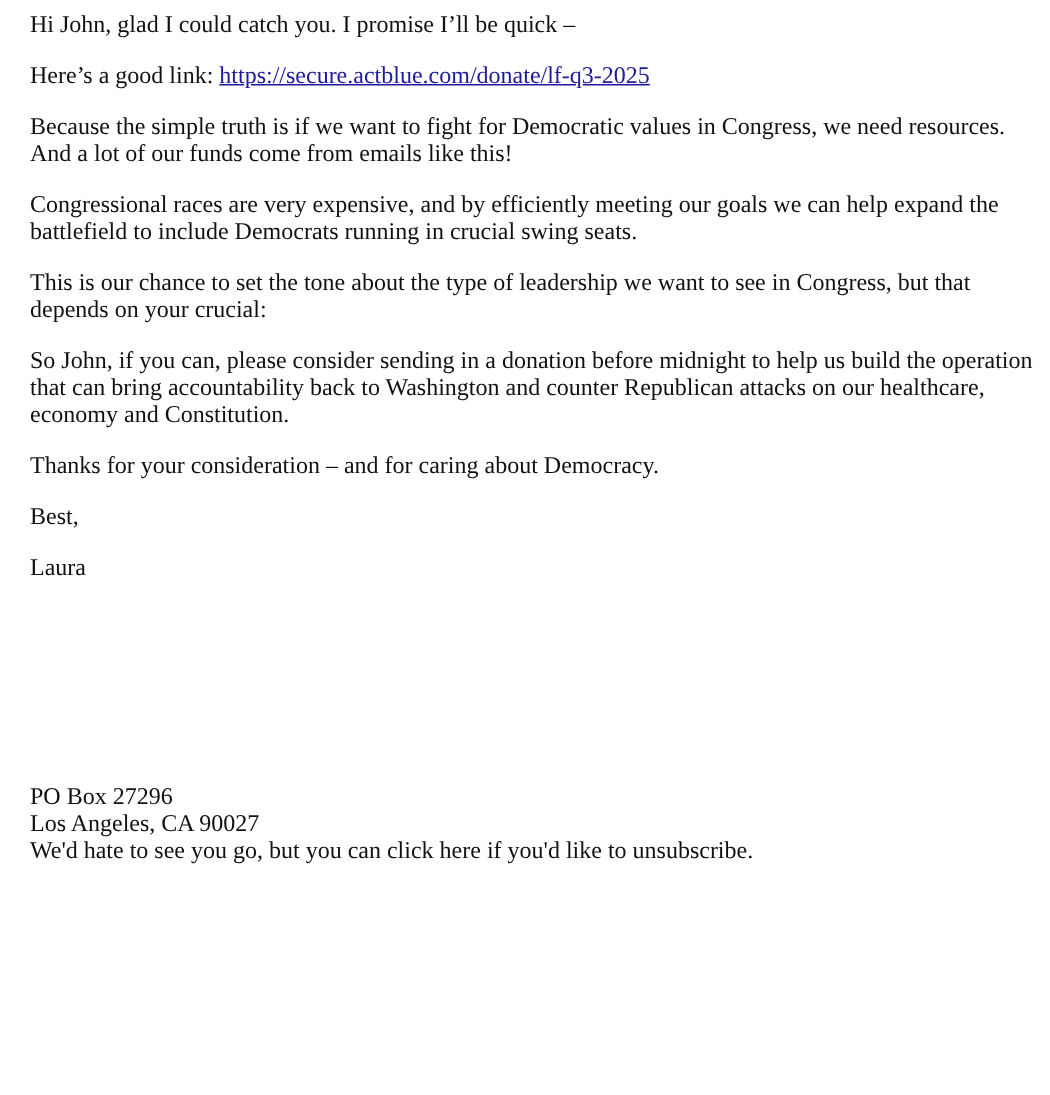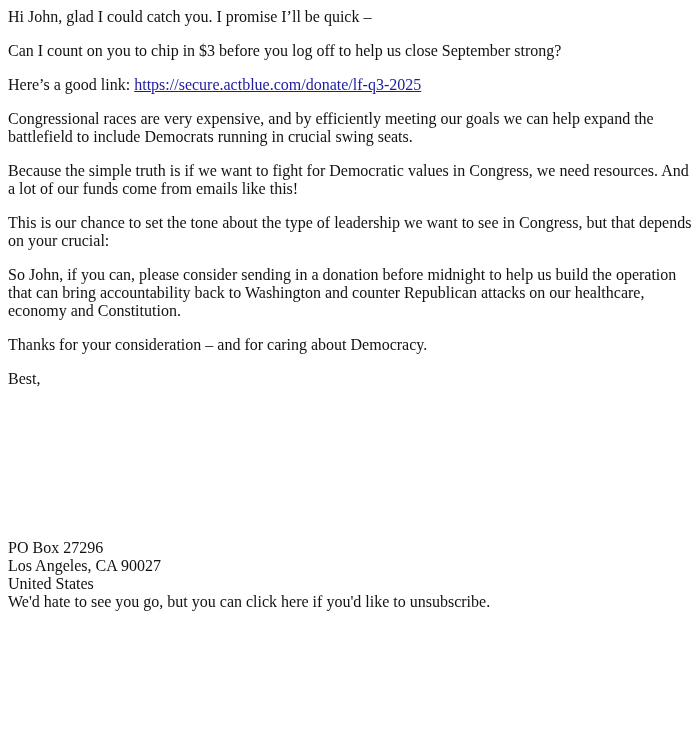--- a/index.html
+++ b/index.html
@@ -11,20 +11,21 @@
       width: 700px;
       height: 730px;
       overflow: hidden;
       font-family: "Liberation Serif", "DejaVu Serif", serif;
       font-size: 16px;
       line-height: 18px;
       color: #111111;
     }
     .email {
       padding: 8px 8px 0 8px;
+      margin-left: 12px;
     }
     .para {
       margin: 0 0 16px 0;
     }
     .link {
       color: #1a0dab;
       color: #1c1a9e;
       font-weight: normal;
       text-decoration: underline;
     }
@@ -37,30 +38,29 @@
     .footer-line {
       margin: 0;
       line-height: 18px;
     }
   </style>
 </head>
 <body>
 
 <div class="email">
   <p class="para">Hi John, glad I could catch you. I promise I’ll be quick –</p>
-  <p class="para">Can I count on you to chip in $3 before you log off to help us close September strong?</p>
   <p class="para"><span>Here’s a good link: </span><a class="link">https://secure.actblue.com/donate/lf-q3-2025</a></p>
+  <p class="para">Because the simple truth is if we want to fight for Democratic values in Congress, we need resources. And a lot of our funds come from emails like this!</p>
   <p class="para">Congressional races are very expensive, and by efficiently meeting our goals we can help expand the battlefield to include Democrats running in crucial swing seats.</p>
-  <p class="para">Because the simple truth is if we want to fight for Democratic values in Congress, we need resources. And a lot of our funds come from emails like this!</p>
   <p class="para">This is our chance to set the tone about the type of leadership we want to see in Congress, but that depends on your crucial:</p>
   <p class="para">So John, if you can, please consider sending in a donation before midnight to help us build the operation that can bring accountability back to Washington and counter Republican attacks on our healthcare, economy and Constitution.</p>
   <p class="para">Thanks for your consideration – and for caring about Democracy.</p>
   <p class="para">Best,</p>
+  <p class="signoff-name">Laura</p>
 
   <div class="spacer"></div>
 
   <div>
     <p class="footer-line">PO Box 27296</p>
     <p class="footer-line">Los Angeles, CA 90027</p>
-    <p class="footer-line">United States</p>
     <p class="footer-line">We'd hate to see you go, but you can click here if you'd like to unsubscribe.</p>
   </div>
 </div>
 
 </body></html>

